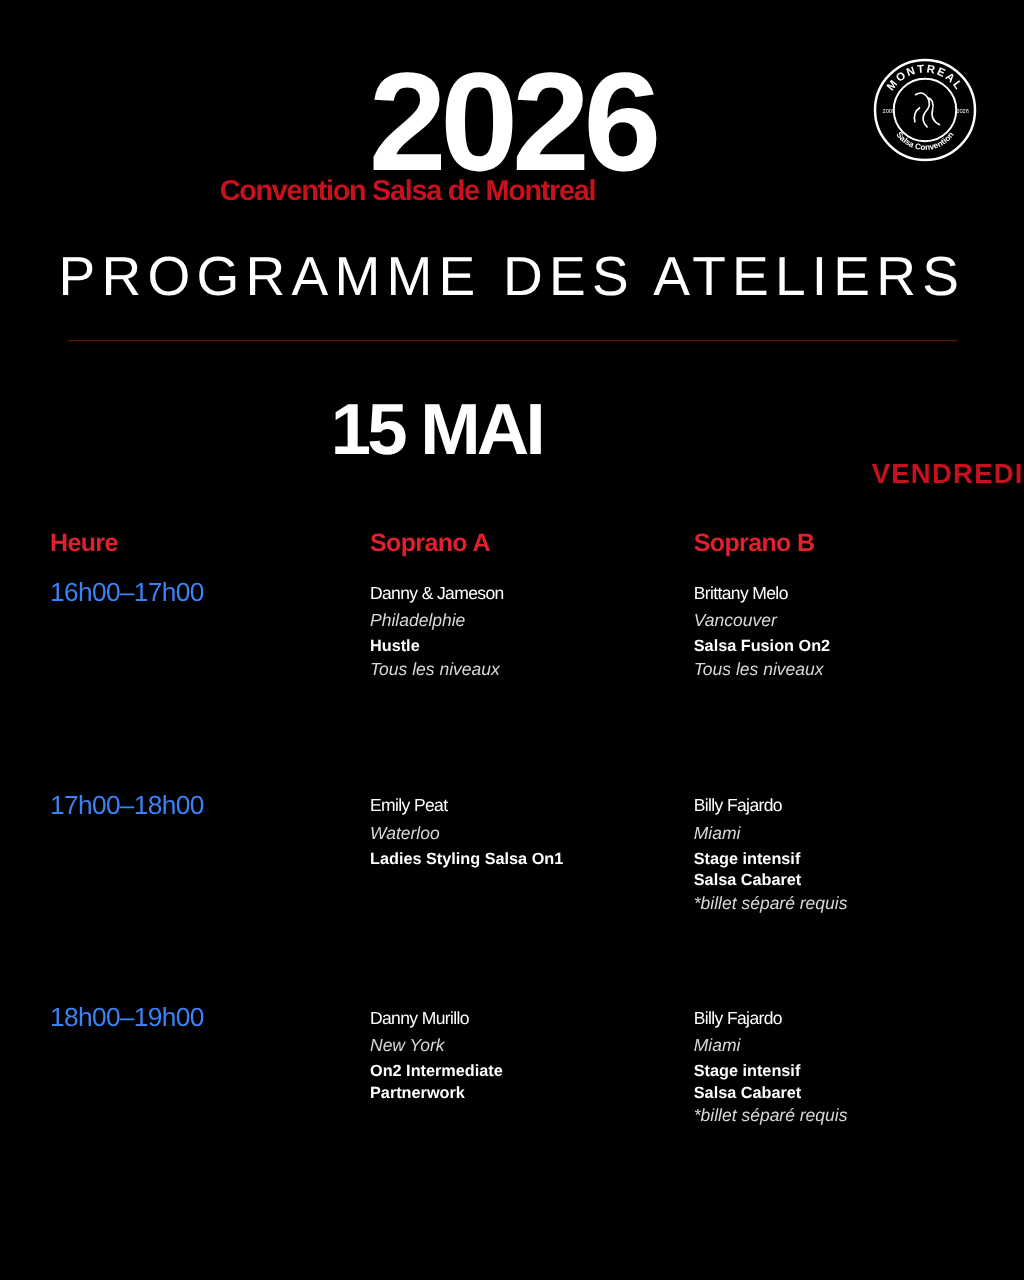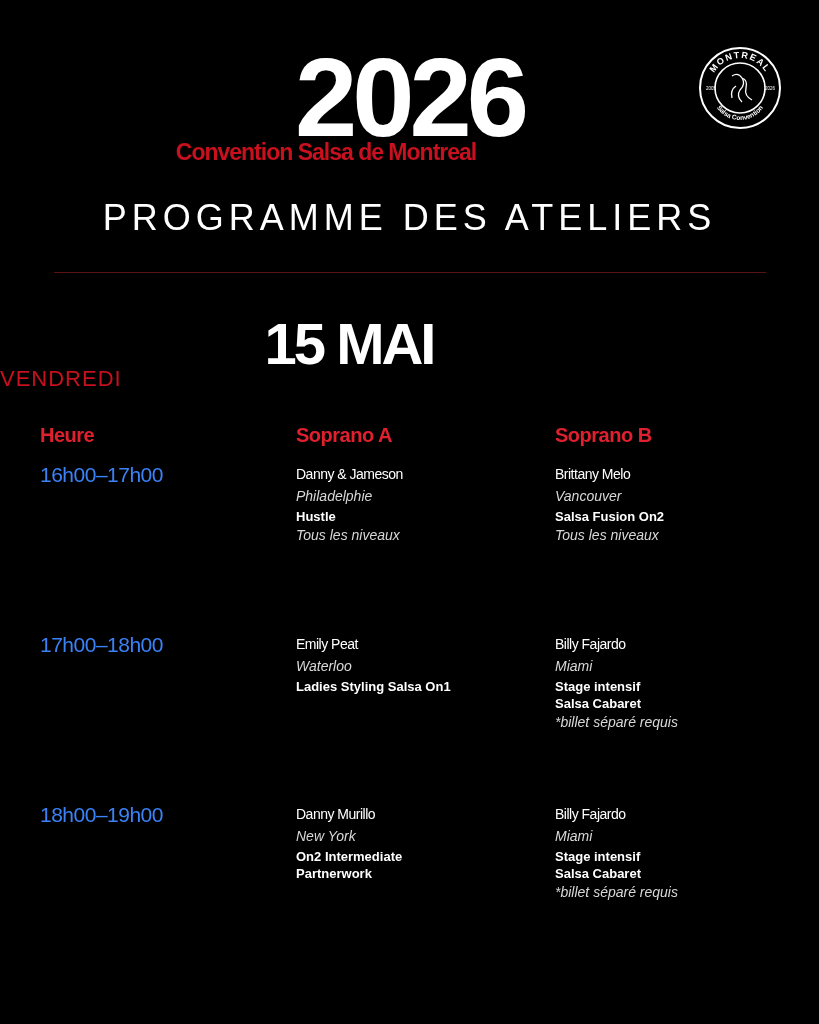--- a/index.html
+++ b/index.html
@@ -12,30 +12,30 @@
       left: 0; width: 819px; top: 42px; text-align: center;
       font-size: 112px; font-weight: bold; letter-spacing: -5px; line-height: 1; color: #fff;
     }
     .subtitle {
       left: 0; width: 652px; top: 141px; text-align: center;
       font-size: 23px; font-weight: bold; letter-spacing: -1px; color: #c8101e; line-height: 1;
     }
     .logo { left: 698px; top: 46px; width: 84px; height: 84px; }
     .prog {
       left: 0; width: 819px; top: 198px; text-align: center;
-      font-size: 36px; letter-spacing: 5px; color: #fff; font-weight: normal; line-height: 1.1;
+      font-size: 44px; letter-spacing: 5px; color: #fff; font-weight: normal; line-height: 1.1;
     }
     .rule { left: 54px; width: 712px; top: 272px; height: 1px; background: #5a1212; }
     .date {
       left: 0; width: 698px; top: 315px; text-align: center;
       font-size: 58px; font-weight: bold; letter-spacing: -3px; line-height: 1; color: #fff;
     }
     .weekday {
-      left: 0; width: 819px; top: 368px; text-align: left;
-      font-size: 22px; font-weight: normal; letter-spacing: 1px; color: #c8101e; line-height: 1;
+      left: 0; width: 819px; top: 368px; text-align: right;
+      font-size: 22px; font-weight: bold; letter-spacing: 1px; color: #c8101e; line-height: 1;
     }
     .hdr { top: 424px; font-size: 20px; font-weight: bold; color: #e0202e; letter-spacing: -0.5px; text-align: center; }
     .col-time { left: 40px; }
     .col-a { left: 296px; }
     .col-b { left: 555px; }
     .time { font-size: 21px; color: #3b82f6; letter-spacing: -0.5px; }
     .cell { width: 250px; }
     .name { font-size: 14px; font-weight: normal; letter-spacing: -0.5px; line-height: 24px; }
     .city { font-size: 14px; font-style: italic; color: #d8d8d8; line-height: 20px; }
     .topic { font-size: 13px; font-weight: bold; line-height: 17px; margin-top: 2px; white-space: pre-line; }

